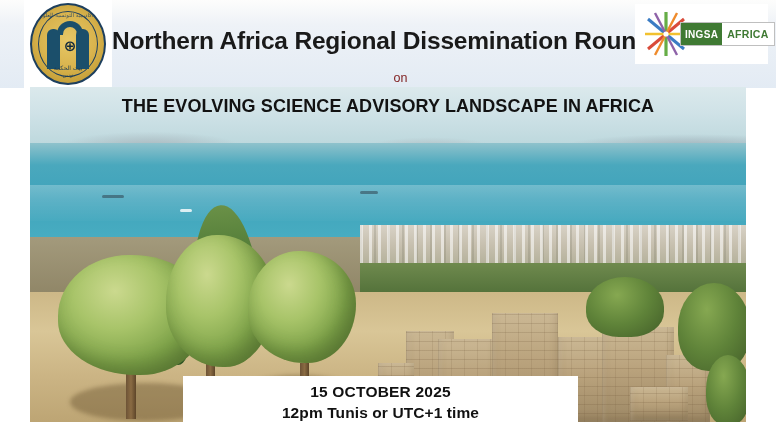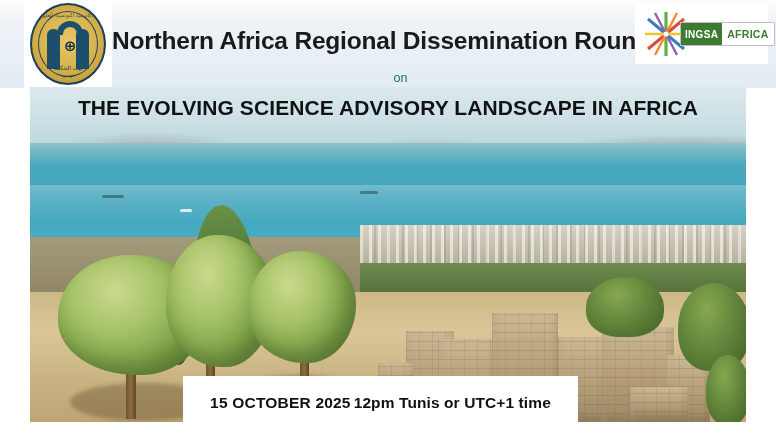--- a/index.html
+++ b/index.html
@@ -268,29 +268,29 @@
     border-radius: 50% 50% 42% 42%;
     background: radial-gradient(ellipse at 40% 30%, #86a851 0%, #5f8339 50%, #415c28 100%);
   }
 
   
   .on-word {
     position: absolute;
     left: 0; right: 0; top: 71px;
     text-align: center;
     font-size: 12.5px;
-    color: #0f766e;
+    color: #7f1d1d;
     font-family: "Liberation Sans", sans-serif;
     padding-left: 25px;
   }
   .subtitle {
     position: absolute;
     left: 0; right: 0; top: 96px;
     text-align: center;
-    font-size: 21px;
+    font-size: 18px;
     font-weight: bold;
     color: #121212;
     letter-spacing: 0.1px;
     font-family: "Liberation Sans", sans-serif;
   }
   .report-note {
     position: absolute;
     left: 0; right: 0; top: 122px;
     text-align: center;
     font-size: 10.5px;
@@ -299,21 +299,21 @@
     font-family: "Liberation Sans", sans-serif;
   }
 
   
   .date-panel {
     position: absolute;
     left: 183px; top: 376px;
     width: 395px; height: 53px;
     background: #ffffff;
     display: flex;
-    flex-direction: row;
+    flex-direction: column;
     align-items: center;
     justify-content: center;
     gap: 3px;
   }
   .date-line1 {
     font-size: 15.5px;
     font-weight: bold;
     color: #111111;
     letter-spacing: 0.2px;
     font-family: "Liberation Sans", sans-serif;

